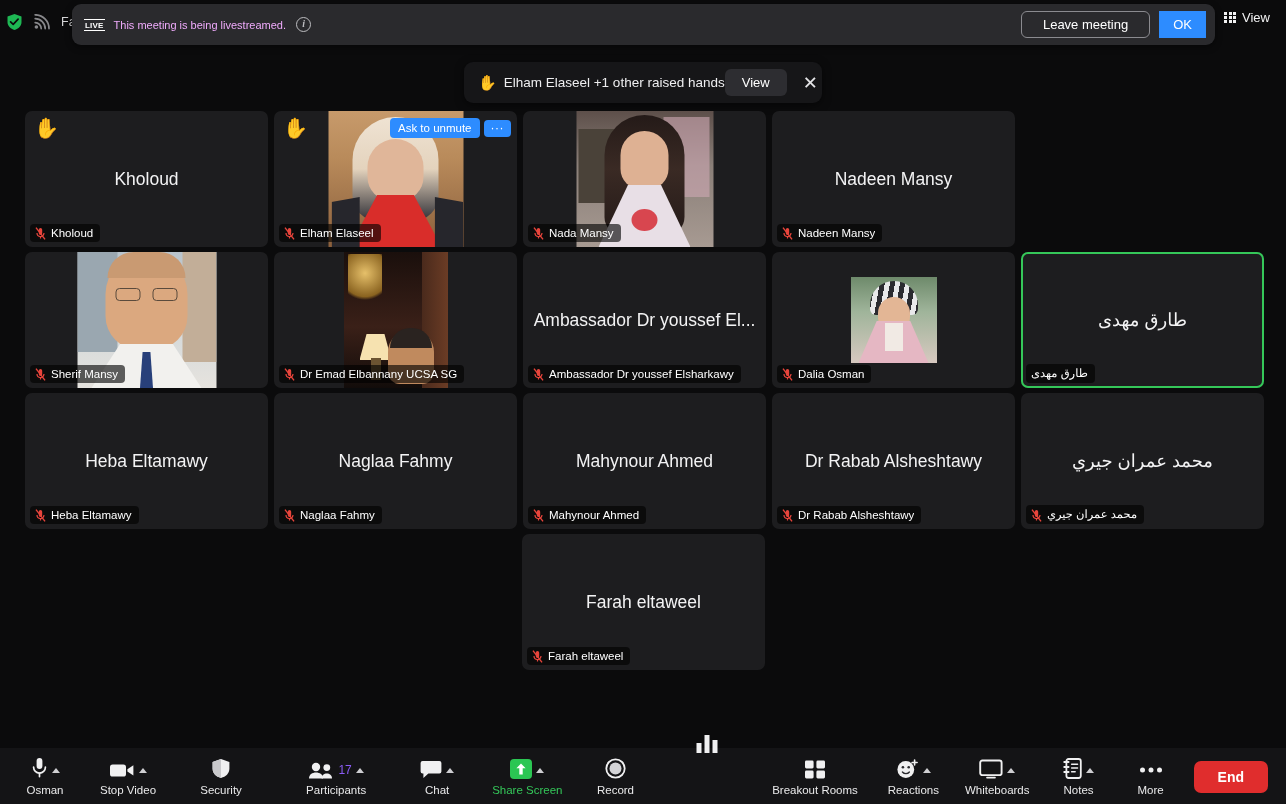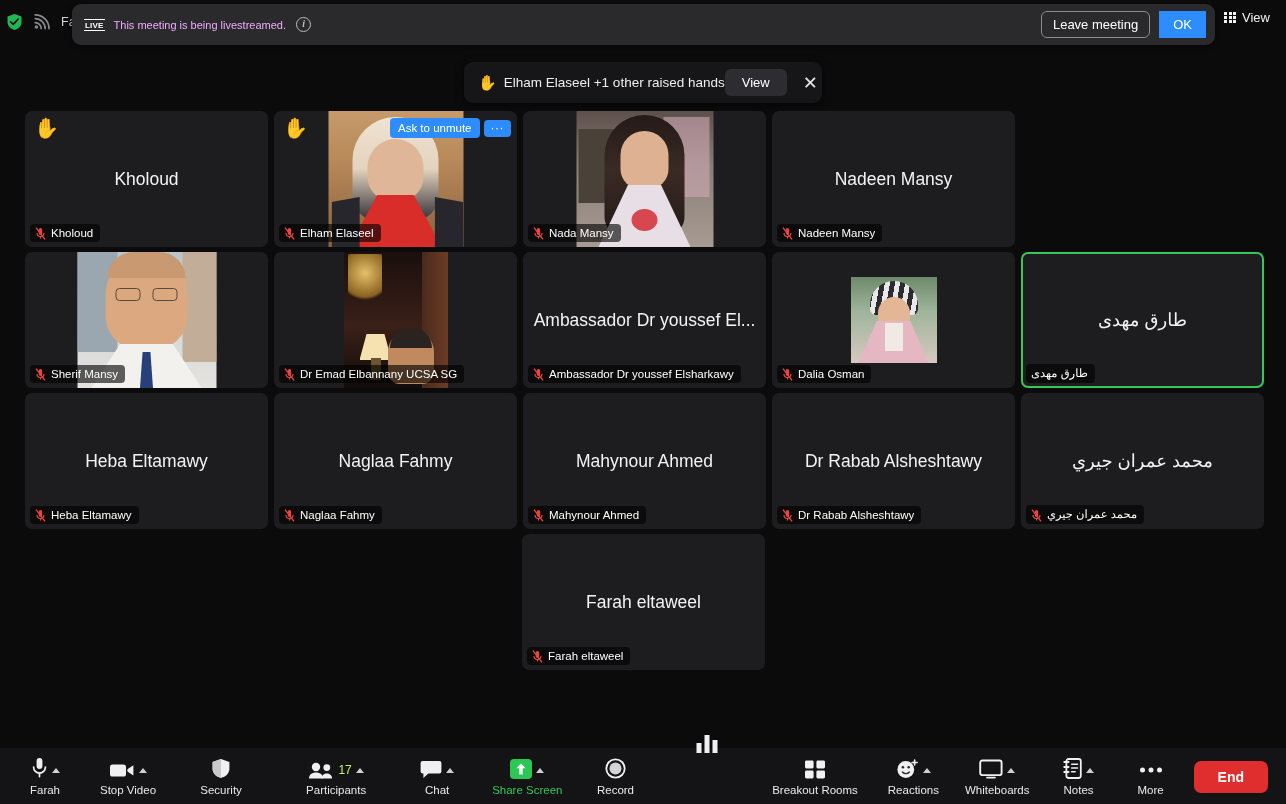--- a/index.html
+++ b/index.html
@@ -54,21 +54,21 @@
   .live-text { color: #f0abfc; font-size: 11px; }
   .info-ico {
     width: 15px; height: 15px; border: 1.3px solid #bdbdc0; border-radius: 50%;
     color: #bdbdc0; font-size: 10px; line-height: 12.5px; text-align: center;
     font-family: "Liberation Serif", serif; font-style: italic; font-weight: bold;
     margin-left: 10px;
   }
   .banner-actions { margin-left: auto; display: flex; align-items: center; gap: 9px; }
   .leave-btn {
     border: 1px solid #8b8b90; border-radius: 6px; color: #fff;
-    font-size: 13px; padding: 5px 11px; background: transparent; cursor: pointer;
+    font-size: 13px; padding: 5px 21px; background: transparent; cursor: pointer;
   }
   .ok-btn {
     background: #2d8cff; border: none; border-radius: 0; color: #fff;
     font-size: 13px; font-weight: 500; padding: 6px 14px; cursor: pointer;
   }
 
   
   .hands-toast {
     position: absolute; left: 464px; top: 62px; width: 358px; height: 41px;
     background: #161618; border-radius: 9px;
@@ -155,21 +155,21 @@
     display: flex; flex-direction: column; align-items: center; justify-content: center;
     position: relative; cursor: pointer; height: 48px; min-width: 46px;
   }
   .tb-icon-row { display: flex; align-items: flex-end; gap: 4px; height: 22px; }
   .tb-label { color: #e9e9ea; font-size: 11.5px; margin-top: 5px; white-space: nowrap; }
   .tb-label.green { color: #34c759; }
   .chev {
     width: 0; height: 0; border-left: 4px solid transparent; border-right: 4px solid transparent;
     border-bottom: 5px solid #cfcfd2; margin-bottom: 6px; cursor: pointer;
   }
-  .pcount { color: #bef264; font-size: 12px; margin-bottom: 2px; }
+  .pcount { color: #8b5cf6; font-size: 12px; margin-bottom: 2px; }
   .end-btn {
     position: absolute; right: 18px; top: 13px;
     background: #e02d2d; border: none; border-radius: 7px; color: #fff;
     font-size: 14px; font-weight: 600; padding: 8px 24px; cursor: pointer;
   }
 </style>
 </head>
 <body>
 
 <div id="app">
@@ -508,21 +508,21 @@
 
     <div class="tb-item" style="margin-left:22px;">
       <div class="tb-icon-row">
         <svg width="17" height="22" viewBox="0 0 17 22">
             <rect x="5.6" y="1" width="5.8" height="11" rx="2.9" fill="#f0f0f1"></rect>
             <path d="M2.6 10.2a5.9 5.9 0 0 0 11.8 0" stroke="#f0f0f1" stroke-width="1.7" fill="none" stroke-linecap="round"></path>
             <path d="M8.5 16.4v3.2" stroke="#f0f0f1" stroke-width="1.7" stroke-linecap="round"></path>
           </svg>
         <span class="chev"></span>
       </div>
-      <span class="tb-label">Farah</span>
+      <span class="tb-label">Osman</span>
     </div>
 
     <div class="tb-item" style="margin-left:32px;">
       <div class="tb-icon-row">
         <svg width="26" height="18" viewBox="0 0 26 18">
             <rect x="1" y="3.5" width="16" height="12" rx="2.6" fill="#f0f0f1"></rect>
             <path d="M18.4 8.2 L24.4 4.2 v10.4 l-6-4 z" fill="#f0f0f1"></path>
           </svg>
         <span class="chev"></span>
       </div>

